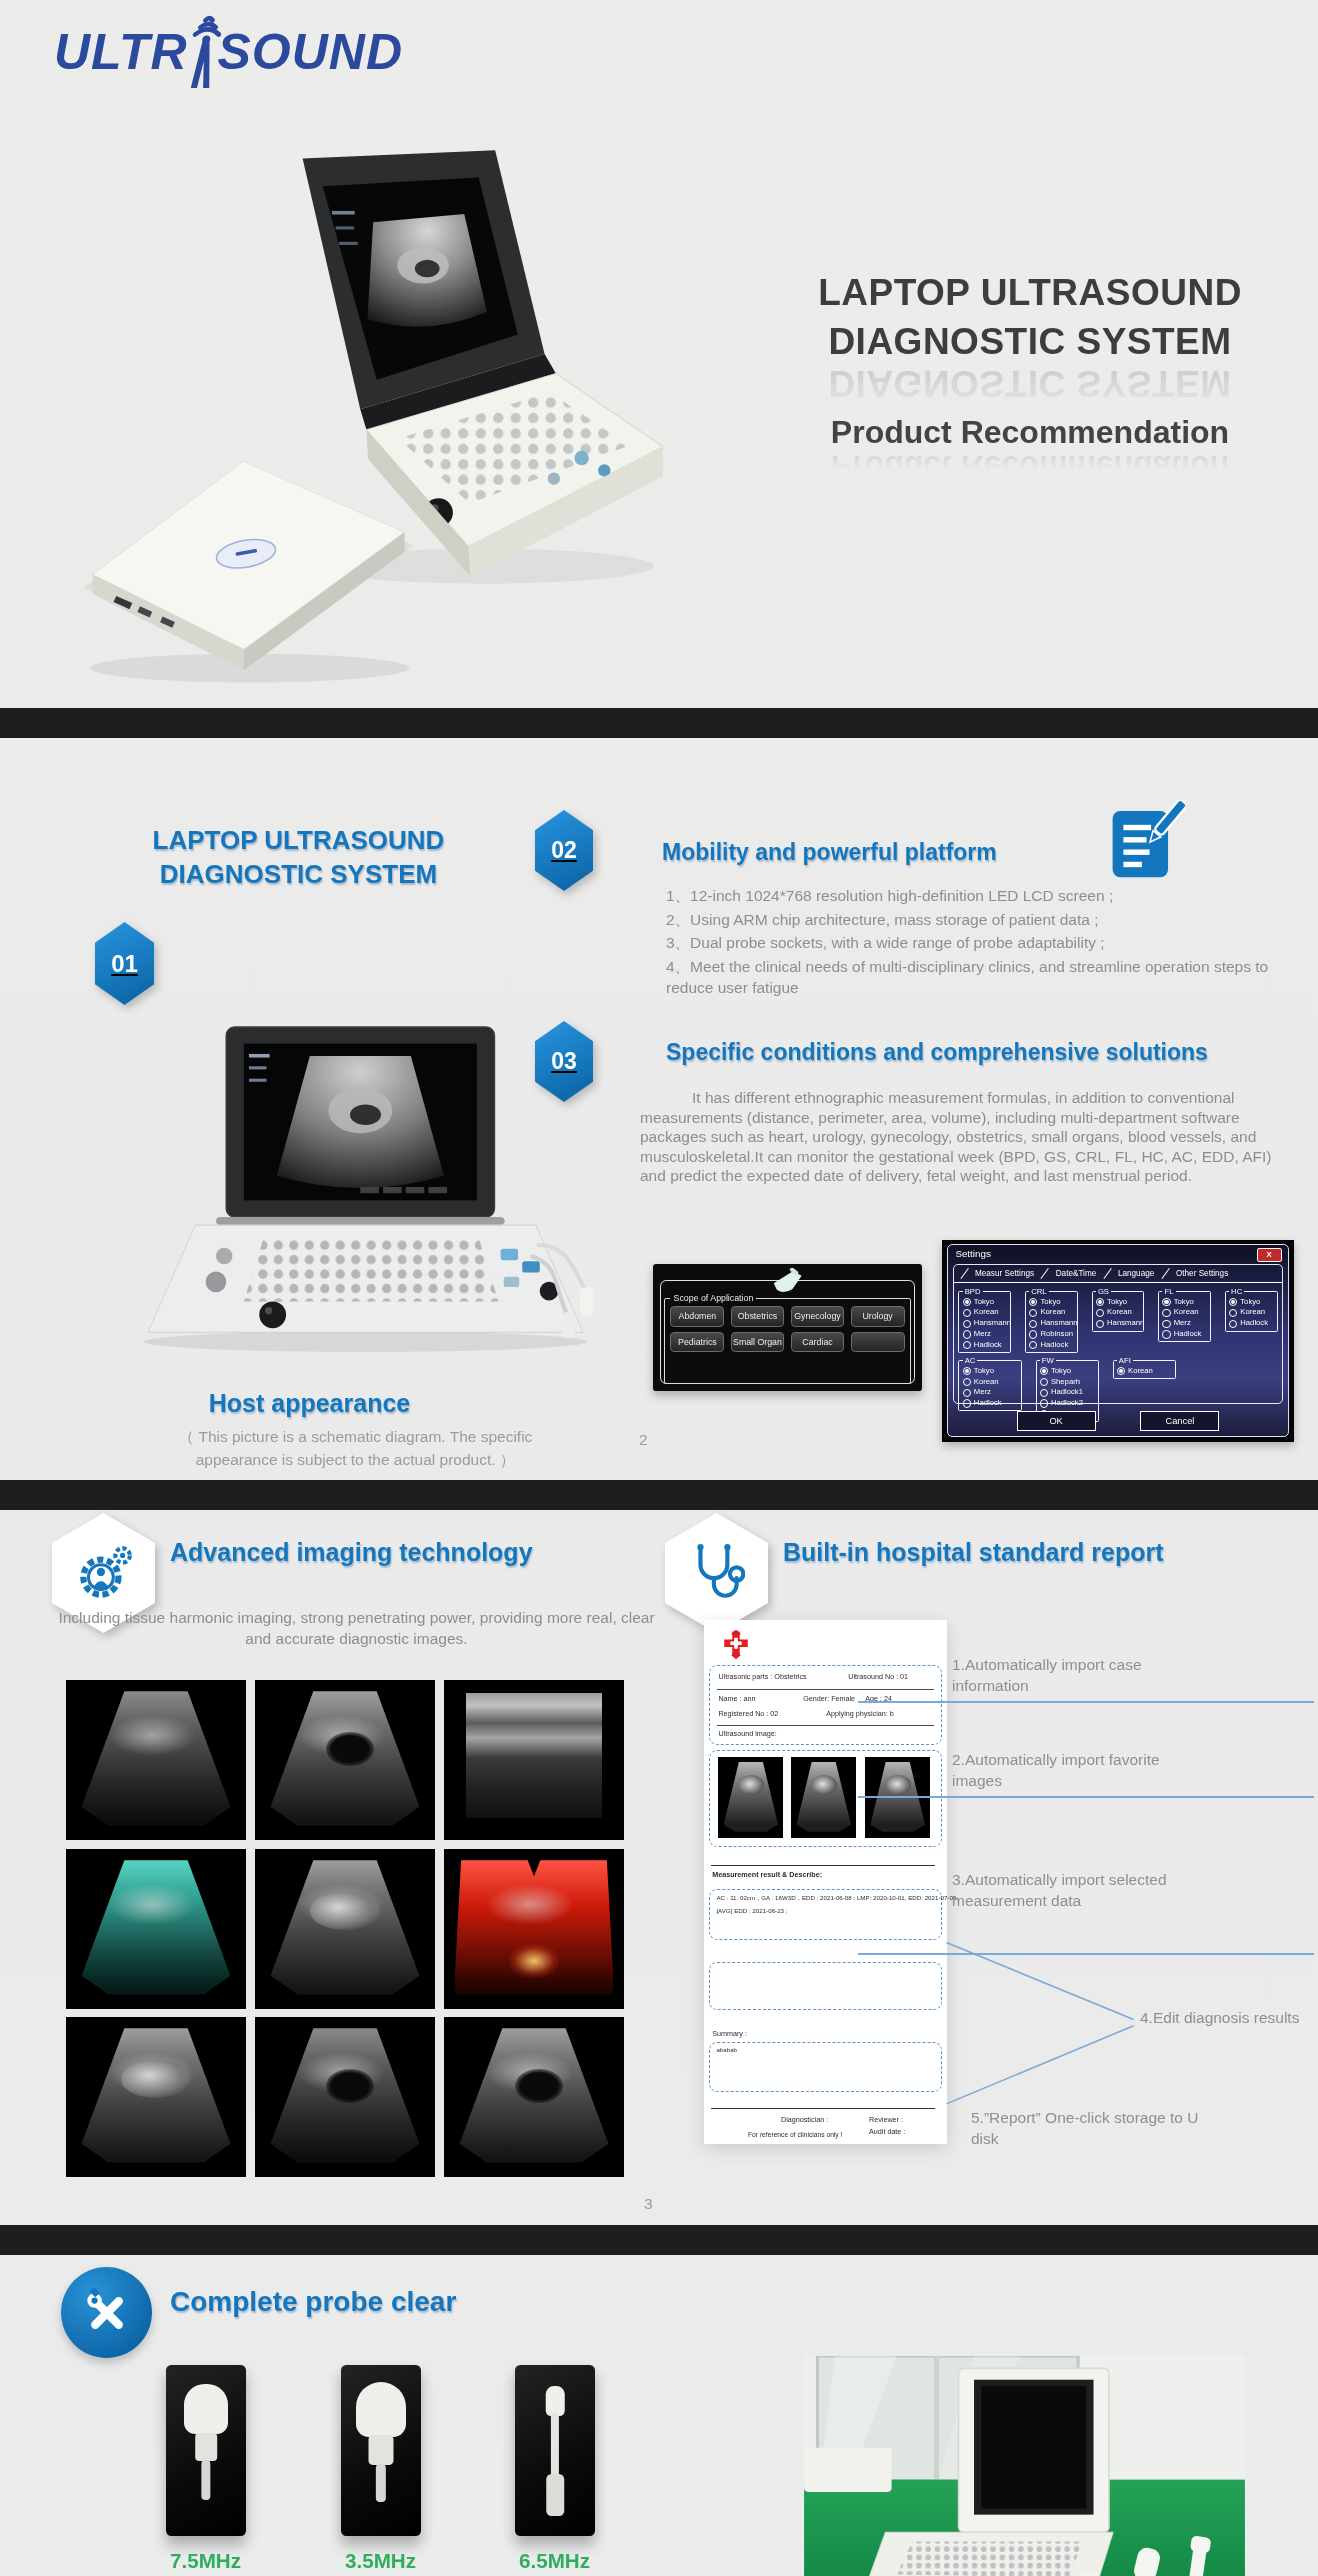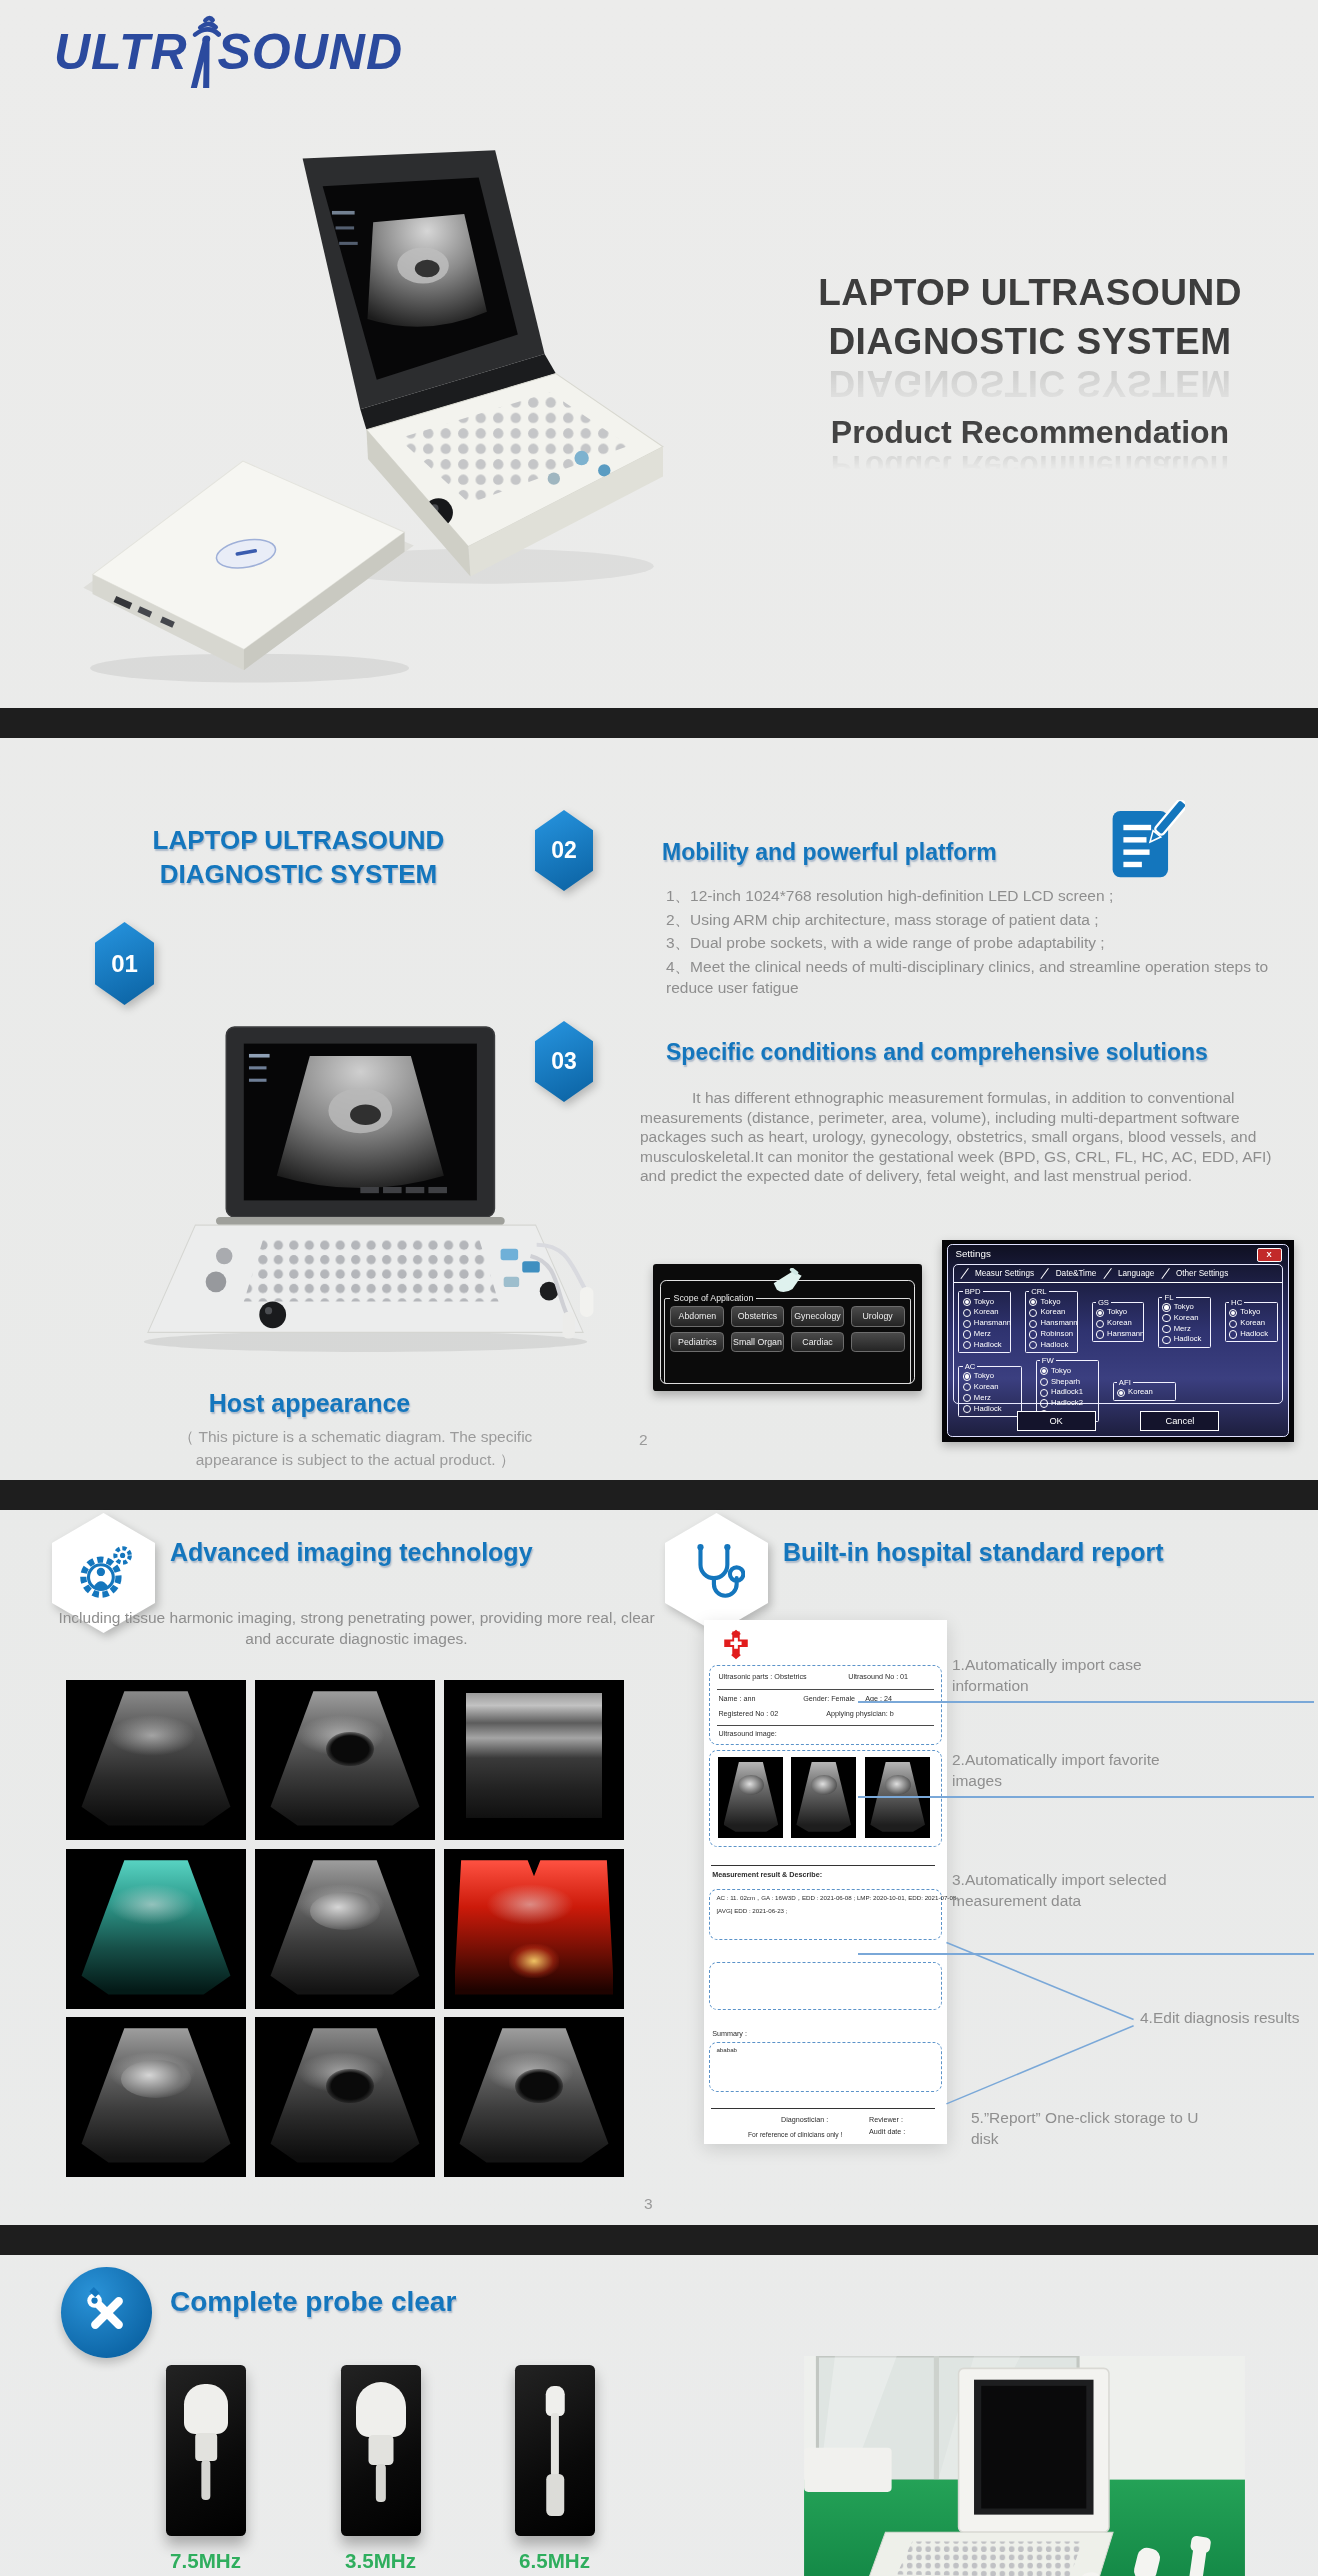--- a/index.html
+++ b/index.html
@@ -5,21 +5,21 @@
   html,body{margin:0;padding:0;background:#dcdddc;}
   .page{position:relative;width:1319px;height:2968px;margin:0 auto;overflow:hidden;
         background:linear-gradient(180deg,#ececeb 0%,#e9eae9 50%,#ebecec 100%);
         font-family:"Liberation Sans", sans-serif;}
   .abs{position:absolute;}
   .bar{position:absolute;left:0;width:1319px;height:30px;background:#1e1e1e;}
 
   
   .hex{clip-path:polygon(50% 0,100% 25%,100% 75%,50% 100%,0 75%,0 25%);
        display:flex;align-items:center;justify-content:center;}
-  .hexwrap{filter:drop-shadow(3.6px 4.1px 4.1px rgba(0,0,0,.22));}
+  .hexwrap{filter:drop-shadow(3.6px 4.1px 4.1px rgba(0,0,0,.22));text-decoration:underline;}
   .hex.blue{background:linear-gradient(155deg,#2490da 10%,#0d66a7 90%);color:#fff;font-weight:700;}
   .hex.white{background:#fff;}
   .bh{color:#1476bd;font-weight:700;text-shadow:1px 2.1px 1.5px rgba(60,95,140,.35);}
   .gray{color:#8e8e8e;}
 
   
   .logo{left:54px;top:14.4px;display:flex;align-items:flex-start;color:#2b4a9e;
         font-size:50px;font-weight:900;font-style:italic;letter-spacing:1px;line-height:77px;}
   .logo svg{margin:-2.1px -3.1px 0 -1px;}
   .rtext{display:flex;flex-direction:column;align-items:center;}
@@ -60,21 +60,21 @@
   .dlg{position:absolute;inset:4.1px 5.2px 5.2px 5.2px;border:1px solid #dfe0ff;border-radius:5.2px;
        background:linear-gradient(180deg,#0f1022 0%,#2f3370 45%,#3b3f80 70%,#1d1e3e 100%);
        color:#fff;}
   .dlg-title{position:absolute;left:7.2px;top:3.1px;font-size:9.8px;}
   .dlg-x{position:absolute;right:6.2px;top:2.6px;width:23px;height:12.4px;background:#c22a2a;border:0.5px solid #fff;
          border-radius:2.1px;color:#fff;font-size:7.7px;font-weight:700;display:flex;align-items:center;justify-content:center;}
   .dlg-inner{position:absolute;left:5.2px;right:5.2px;top:18.5px;bottom:32px;border:1px solid #e8e9ff;border-radius:5px;}
   .tabs{display:flex;align-items:center;height:17.5px;border-bottom:1px solid #fff;padding-left:5.2px;}
   .tab{font-size:8.2px;padding:0 6.2px;white-space:nowrap;}
   .tsep{width:1px;height:13.4px;background:#fff;transform:rotate(36deg);margin:0 4.1px;flex:none;}
-  .grow{display:flex;gap:14px;align-items:center;padding:4.1px 4.1px 0 4.1px;}
+  .grow{display:flex;gap:14px;align-items:flex-start;padding:4.1px 4.1px 0 4.1px;}
   .grow.r2{padding-top:3.1px;}
   fieldset.grp{flex:1;margin:0;border:1px solid #f2f2ff;border-radius:1.5px;padding:0.5px 3.1px 1.5px 3.1px;min-width:0;}
   fieldset.grp legend{font-size:7.7px;padding:0 2.1px;}
   .opt{display:flex;align-items:center;gap:3.1px;font-size:7.7px;line-height:10.8px;white-space:nowrap;}
   .rad{width:6.2px;height:6.2px;border:1px solid #fff;border-radius:50%;flex:none;position:relative;}
   .sel .rad::after{content:"";position:absolute;inset:1px;border-radius:50%;background:#fff;}
   .dlg-btns{position:absolute;left:0;right:0;bottom:5.2px;display:flex;justify-content:space-around;padding:0 46px;}
   .dbtn{width:77px;height:17.5px;background:#14142c;border:1px solid #fff;color:#fff;font-size:9.3px;
         display:flex;align-items:center;justify-content:center;}
   .h3a{left:170px;top:1538px;font-size:25px;}

